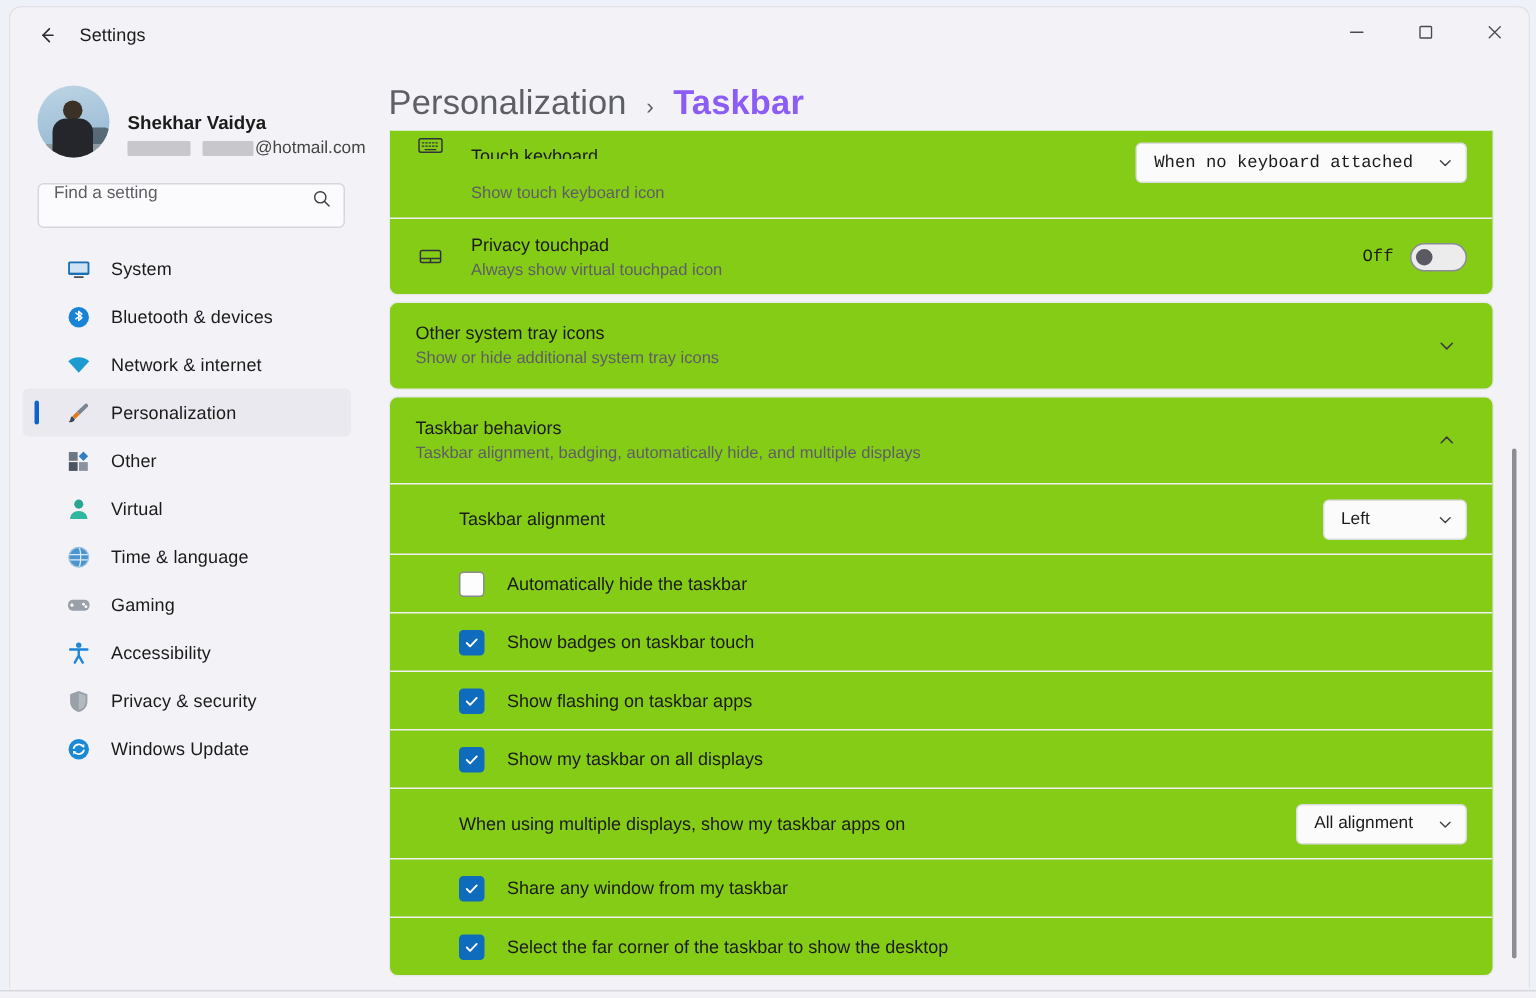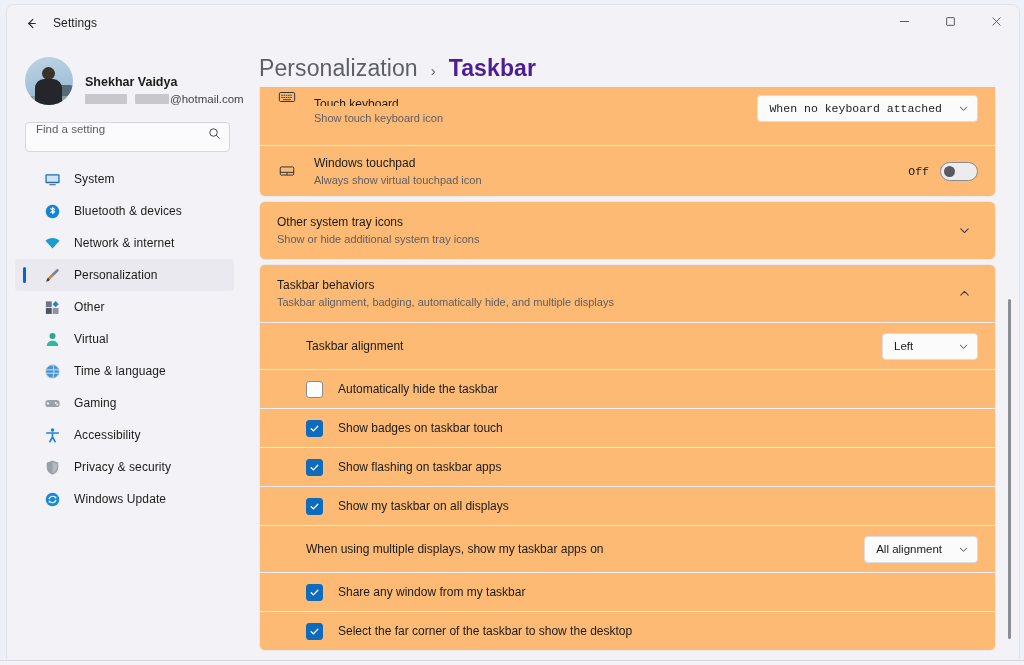--- a/index.html
+++ b/index.html
@@ -212,33 +212,33 @@
     letter-spacing: .1px;
   }
   .crumb-sep {
     font-size: 15px;
     color: #5e5e66;
     margin: 0 13px;
   }
   .crumb-current {
     font-size: 23px;
     font-weight: bold;
-    color: #4c1d95;
+    color: #8b5cf6;
     letter-spacing: .1px;
   }
 
   .scroll-area {
     position: relative;
     height: 573px;
     padding-right: 23px;
     overflow: hidden;
   }
 
   .card {
-    background: #fdba74;
+    background: #84cc16;
     border: 1px solid #e9e9ec;
     border-radius: 6px;
     margin-bottom: 4px;
     overflow: hidden;
   }
   .card.clip-top {
     border-radius: 0 0 6px 6px;
     border-top: none;
   }
 
@@ -625,21 +625,21 @@
                 </svg>
               </div>
               <div class="row-txt">
                 <div class="row-title">Touch keyboard</div>
               </div>
             </div>
 
             <div class="row" style="min-height:34px;border-top:none;padding-top:0;align-items:flex-start">
               <div class="row-ico"></div>
               <div class="row-txt">
-                <div class="row-sub" style="margin-top:0">Show touch keyboard icon</div>
+                <div class="row-sub" style="margin-top:11px">Show touch keyboard icon</div>
               </div>
               <div class="row-right" style="margin-top:-16px">
                 <div class="dropdown wide">
                   <span class="dd-val">When no keyboard attached</span>
                   <span class="dd-chev">
                     <svg width="11" height="11" viewBox="0 0 12 12" fill="none" aria-hidden="true">
                         <path d="M2.5 4.5L6 8l3.5-3.5" stroke="currentColor" stroke-width="1.05" stroke-linecap="round" stroke-linejoin="round"></path>
                       </svg>
                   </span>
                 </div>
@@ -647,21 +647,21 @@
             </div>
 
             <div class="row">
               <div class="row-ico">
                 <svg width="18" height="18" viewBox="0 0 20 20" fill="none" aria-hidden="true">
                   <rect x="2.5" y="5.5" width="15" height="9" rx="1.3" stroke="currentColor" stroke-width="1.1"></rect>
                   <path d="M2.5 11.5h15M10 11.5v3" stroke="currentColor" stroke-width="1.1"></path>
                 </svg>
               </div>
               <div class="row-txt">
-                <div class="row-title">Windows touchpad</div>
+                <div class="row-title">Privacy touchpad</div>
                 <div class="row-sub">Always show virtual touchpad icon</div>
               </div>
               <div class="row-right">
                 <span class="toggle-label">Off</span>
                 <div class="toggle">
                   <div class="knob"></div>
                 </div>
               </div>
             </div>
           </div>

